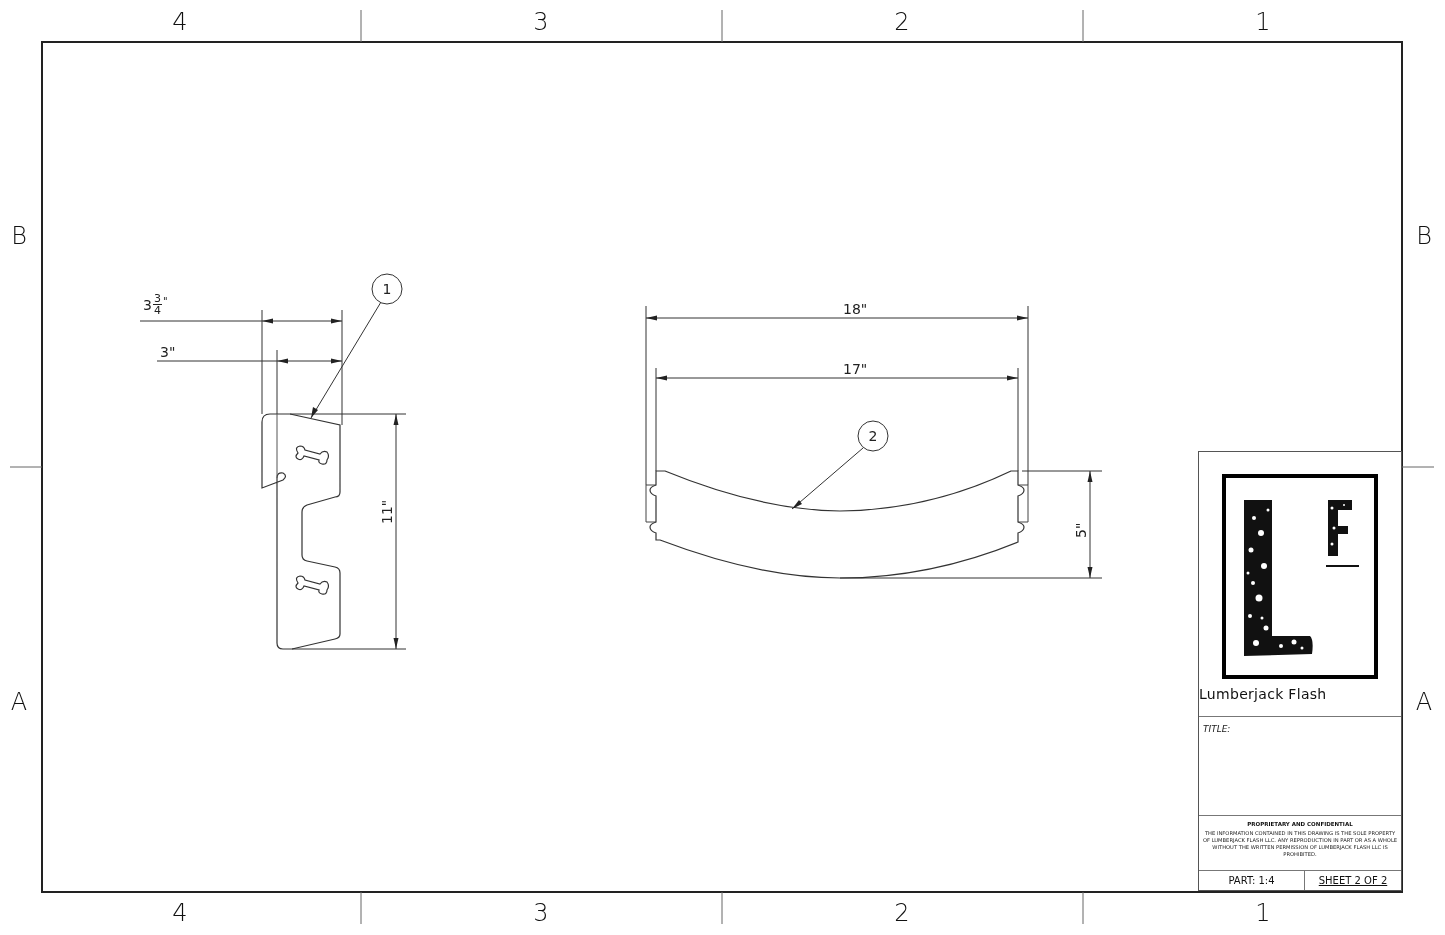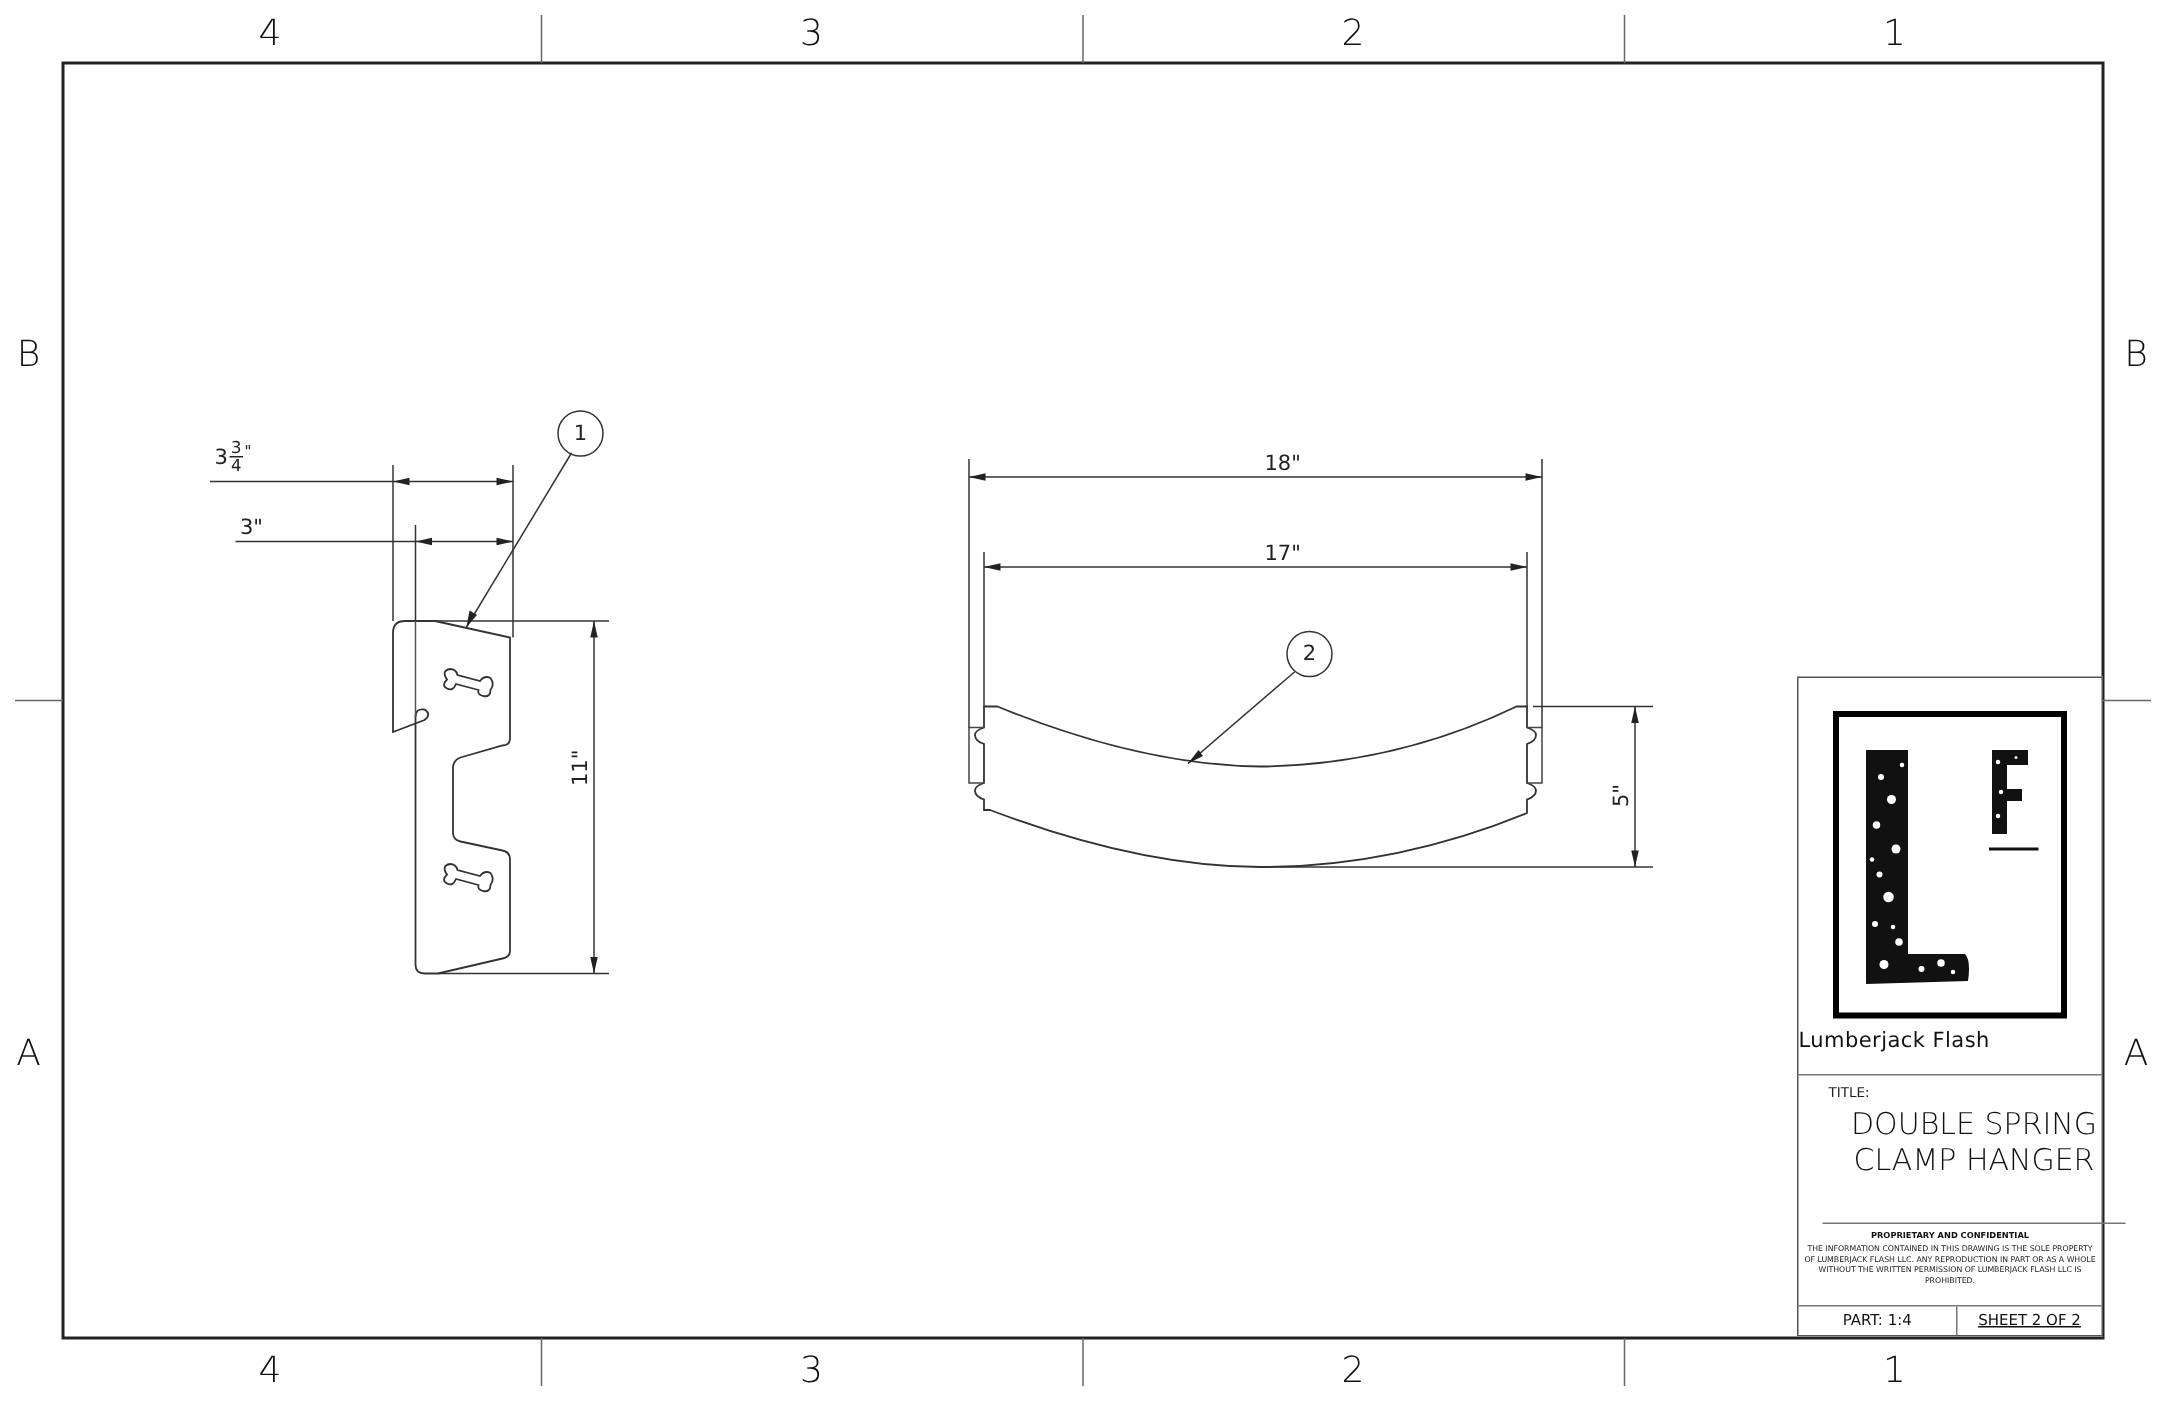--- a/index.html
+++ b/index.html
@@ -6,21 +6,21 @@
   body { width: 1445px; height: 935px; position: relative; overflow: hidden; font-family: "DejaVu Sans", sans-serif; color: #111; }
   #sheet { position: absolute; left: 0; top: 0; width: 1445px; height: 935px; }
   .zone-label { position: absolute; font-family: "DejaVu Sans", sans-serif; font-size: 24px; color: #111; font-weight: 300; transform: translate(-50%, -50%); line-height: 1; }
   .dim-text { position: absolute; font-family: "DejaVu Sans", sans-serif; font-size: 14px; color: #222; line-height: 1; }
   .balloon-text { position: absolute; font-family: "DejaVu Sans", sans-serif; font-size: 14px; color: #222; transform: translate(-50%, -50%); line-height: 1; }
 
   #title-block { position: absolute; left: 1198px; top: 451px; width: 204px; height: 440px; border: 1px solid #555; box-sizing: border-box; background: #fff; }
   .tb-logo-cell { position: absolute; left: 0; top: 0; width: 202px; height: 264px; border-bottom: 1px solid #777; }
   .tb-logo-frame { position: absolute; left: 23px; top: 22px; width: 156px; height: 205px; border: 4px solid #000; box-sizing: border-box; background: #fff; }
   .tb-company { position: absolute; left: 0; top: 234px; width: 202px; text-align: left; font-size: 14px; letter-spacing: 0.3px; color: #111; }
-  .tb-title-cell { position: absolute; left: 16px; top: 265px; width: 202px; height: 98px; border-bottom: 1px solid #777; }
+  .tb-title-cell { position: absolute; left: 0; top: 265px; width: 202px; height: 98px; border-bottom: 1px solid #777; font-style: italic; }
   .tb-title-label { position: absolute; left: 4px; top: 7px; font-size: 9px; color: #222; }
   .tb-title-text { position: absolute; left: 0; top: 20px; width: 202px; text-align: center; font-size: 20px; line-height: 24px; color: #111; font-weight: 300; }
   .tb-prop-cell { position: absolute; left: 0; top: 364px; width: 202px; height: 54px; border-bottom: 1px solid #777; text-align: center; }
   .tb-prop-head { margin-top: 5px; font-size: 5.5px; font-weight: bold; color: #111; }
   .tb-prop-body { margin: 3px 3px 0 3px; font-size: 5.2px; line-height: 7px; color: #222; }
   .tb-footer { position: absolute; left: 0; top: 419px; width: 202px; height: 19px; display: flex; }
   .tb-scale { width: 105px; border-right: 1px solid #777; text-align: center; font-size: 10px; line-height: 19px; }
   .tb-sheet { flex: 1; text-align: center; font-size: 10px; line-height: 19px; text-decoration: underline; }
 </style>
 </head>
@@ -186,24 +186,20 @@
               <circle cx="106" cy="66" r="1.5"></circle>
           <circle cx="118" cy="27" r="1"></circle>
         </g>
         <rect x="100" y="87" width="33" height="2" fill="#111"></rect>
       </svg>
     </div>
     <div class="tb-company">Lumberjack Flash</div>
   </div>
   <div class="tb-title-cell">
     <div class="tb-title-label">TITLE:</div>
-    <div class="tb-title-text">
-      <div>DOUBLE SPRING</div>
-      <div>CLAMP HANGER</div>
-    </div>
   </div>
   <div class="tb-prop-cell">
     <div class="tb-prop-head">PROPRIETARY AND CONFIDENTIAL</div>
     <div class="tb-prop-body">THE INFORMATION CONTAINED IN THIS DRAWING IS THE SOLE PROPERTY OF LUMBERJACK FLASH LLC.  ANY REPRODUCTION IN PART OR AS A WHOLE WITHOUT THE WRITTEN PERMISSION OF LUMBERJACK FLASH LLC IS PROHIBITED.</div>
   </div>
   <div class="tb-footer">
     <div class="tb-scale">PART: 1:4</div>
     <div class="tb-sheet">SHEET 2 OF 2</div>
   </div>
 </div>

